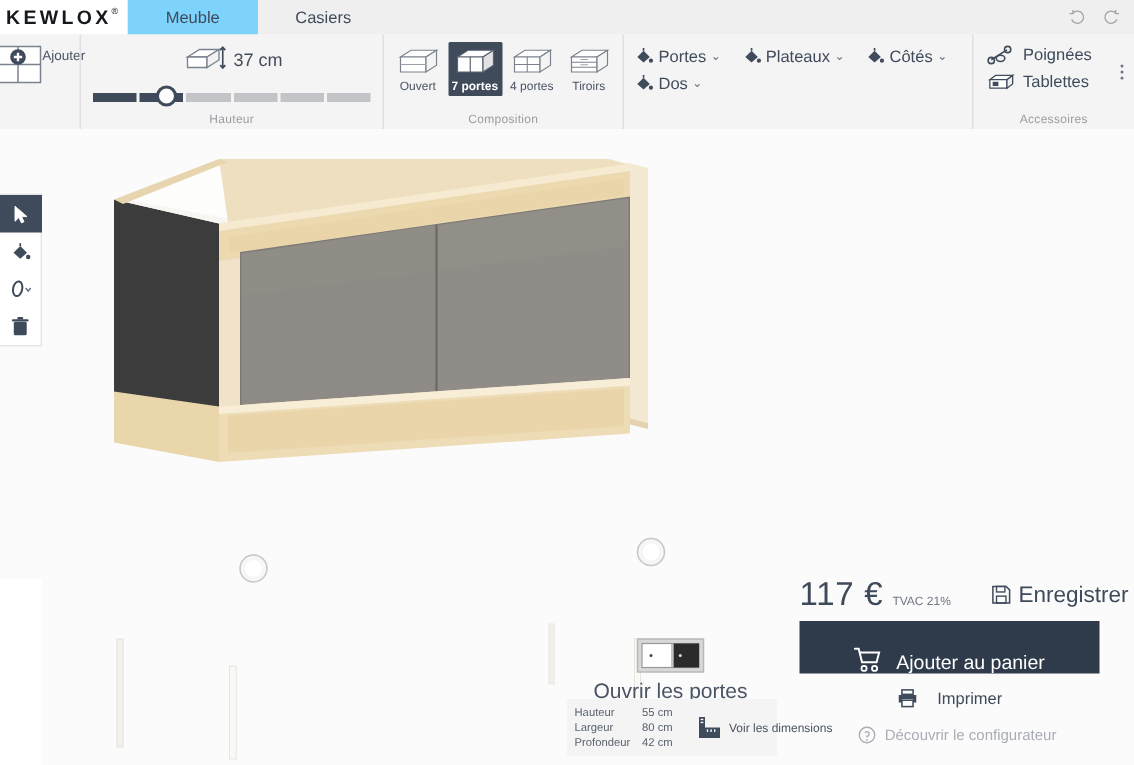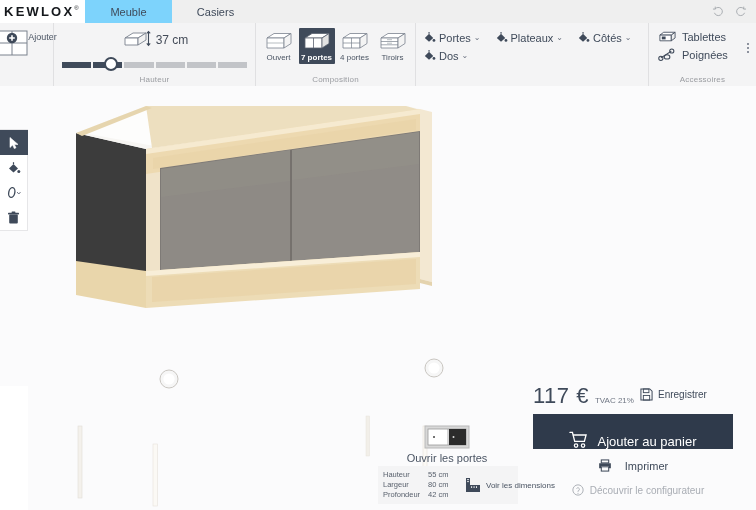--- a/index.html
+++ b/index.html
@@ -103,42 +103,42 @@
 
   
   .canvas { position:absolute; left:28px; top:86px; width:728px; height:424px;
             background:#fbfbfc; overflow:hidden; }
 
   
   .opendoors {
     position:absolute; left:417px; top:425px; width:60px;
     display:flex; flex-direction:column; align-items:center; cursor:pointer;
   }
-  .opendoors .od-lbl { font-size:11px; color:#4a5463; margin-top:3px; white-space:nowrap; }
+  .opendoors .od-lbl { font-size:14px; color:#4a5463; margin-top:3px; white-space:nowrap; }
   .dimbox {
     position:absolute; left:378px; top:466px; width:140px; height:38px;
     background:#f4f4f5; display:flex; align-items:center; padding:0 5px;
   }
   .dimtable { font-size:7.5px; color:#5a626e; line-height:10px; }
   .dimtable .row { display:flex; }
   .dimtable .k { width:45px; }
   .dimtable .v { width:34px; }
   .dimright { display:flex; align-items:center; gap:4px; margin-left:2px; cursor:pointer; }
   .dimright .dl { font-size:8px; color:#4a5463; white-space:nowrap; }
 
   
   .price-row {
     position:absolute; left:533px; top:383px; display:flex;
     align-items:baseline; gap:6px;
   }
   .price { font-size:22px; color:#3f4a5a; letter-spacing:.5px; }
   .tvac { font-size:8px; color:#6f7683; }
   .save {
-    position:absolute; left:640px; top:388px; display:flex; align-items:center;
-    gap:5px; cursor:pointer; font-size:10px; color:#3f4a5a;
+    position:absolute; left:661px; top:388px; display:flex; align-items:center;
+    gap:5px; cursor:pointer; font-size:15px; color:#3f4a5a;
   }
   .cart-btn {
     position:absolute; left:533px; top:414px; width:200px; height:35px;
     background:#2f3a4b; color:#ffffff; display:flex; align-items:flex-end;
     justify-content:center; gap:9px; cursor:pointer; font-size:13px;
   }
   .print {
     position:absolute; left:533px; top:459px; width:200px;
     display:flex; align-items:center; justify-content:center; gap:13px;
     cursor:pointer; font-size:11px; color:#3f4a5a;
@@ -333,38 +333,38 @@
           <span>Dos</span>
           <span class="chev">⌄</span>
         </div>
       </div>
     </div>
 
     <div class="group g-acc">
       <div class="acc">
         <span>
           <svg width="19" height="14" viewBox="0 0 20 14">
+            <path d="M3 10 L14 3" stroke="#3f4a5a" stroke-width="1.1" fill="none"></path>
+            <circle cx="3" cy="10.5" r="2.2" fill="none" stroke="#3f4a5a" stroke-width="1.1"></circle>
+            <circle cx="14.5" cy="2.8" r="2.2" fill="none" stroke="#3f4a5a" stroke-width="1.1"></circle>
+            <ellipse cx="9.5" cy="9" rx="3" ry="2.2" fill="none" stroke="#3f4a5a" stroke-width="1.1"></ellipse>
+          </svg>
+        </span>
+        <span>Poignées</span>
+      </div>
+      <div class="acc">
+        <span>
+          <svg width="19" height="14" viewBox="0 0 20 14">
             <path d="M2 5 L6 2 L18 2 L14 5 Z" fill="#ffffff" stroke="#3f4a5a" stroke-width=".9"></path>
             <path d="M2 5 L14 5 L14 11 L2 11 Z" fill="#ffffff" stroke="#3f4a5a" stroke-width=".9"></path>
             <path d="M14 5 L18 2 L18 8 L14 11 Z" fill="#eeeeee" stroke="#3f4a5a" stroke-width=".9"></path>
             <rect x="4" y="6.5" width="4" height="3" fill="#3f4a5a"></rect>
           </svg>
         </span>
         <span>Tablettes</span>
-      </div>
-      <div class="acc">
-        <span>
-          <svg width="19" height="14" viewBox="0 0 20 14">
-            <path d="M3 10 L14 3" stroke="#3f4a5a" stroke-width="1.1" fill="none"></path>
-            <circle cx="3" cy="10.5" r="2.2" fill="none" stroke="#3f4a5a" stroke-width="1.1"></circle>
-            <circle cx="14.5" cy="2.8" r="2.2" fill="none" stroke="#3f4a5a" stroke-width="1.1"></circle>
-            <ellipse cx="9.5" cy="9" rx="3" ry="2.2" fill="none" stroke="#3f4a5a" stroke-width="1.1"></ellipse>
-          </svg>
-        </span>
-        <span>Poignées</span>
       </div>
       <div class="kebab">
           <i></i>
           <i></i>
           <i></i>
         </div>
       <div class="group-label">Accessoires</div>
     </div>
 
   </div>

